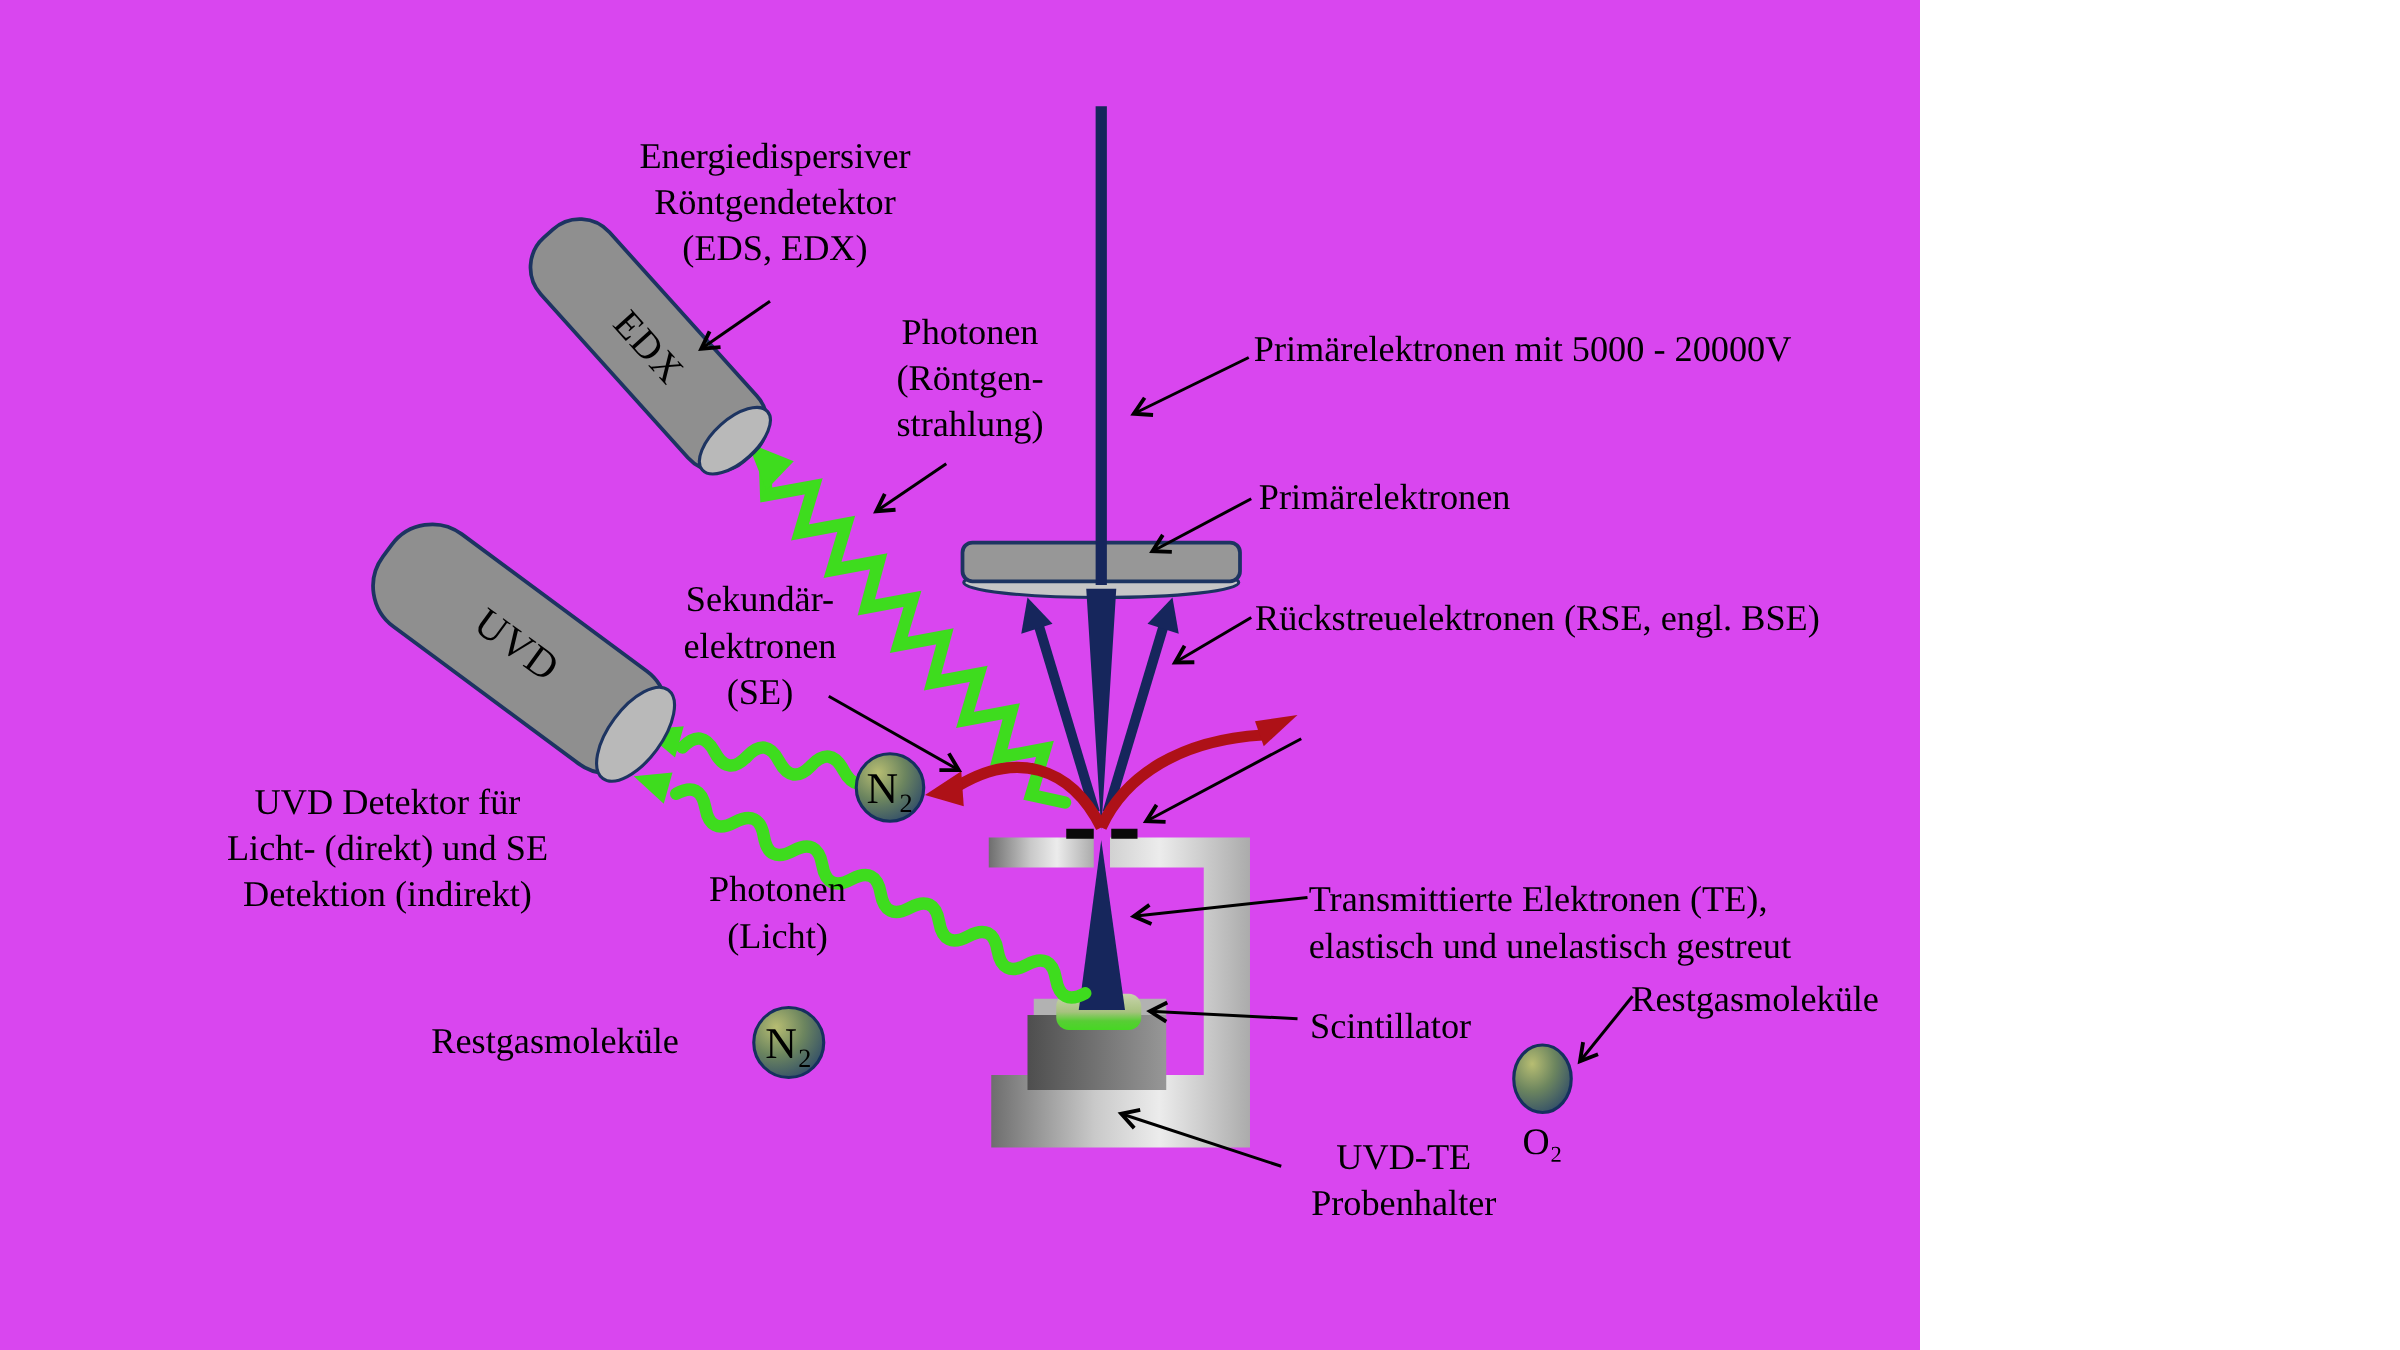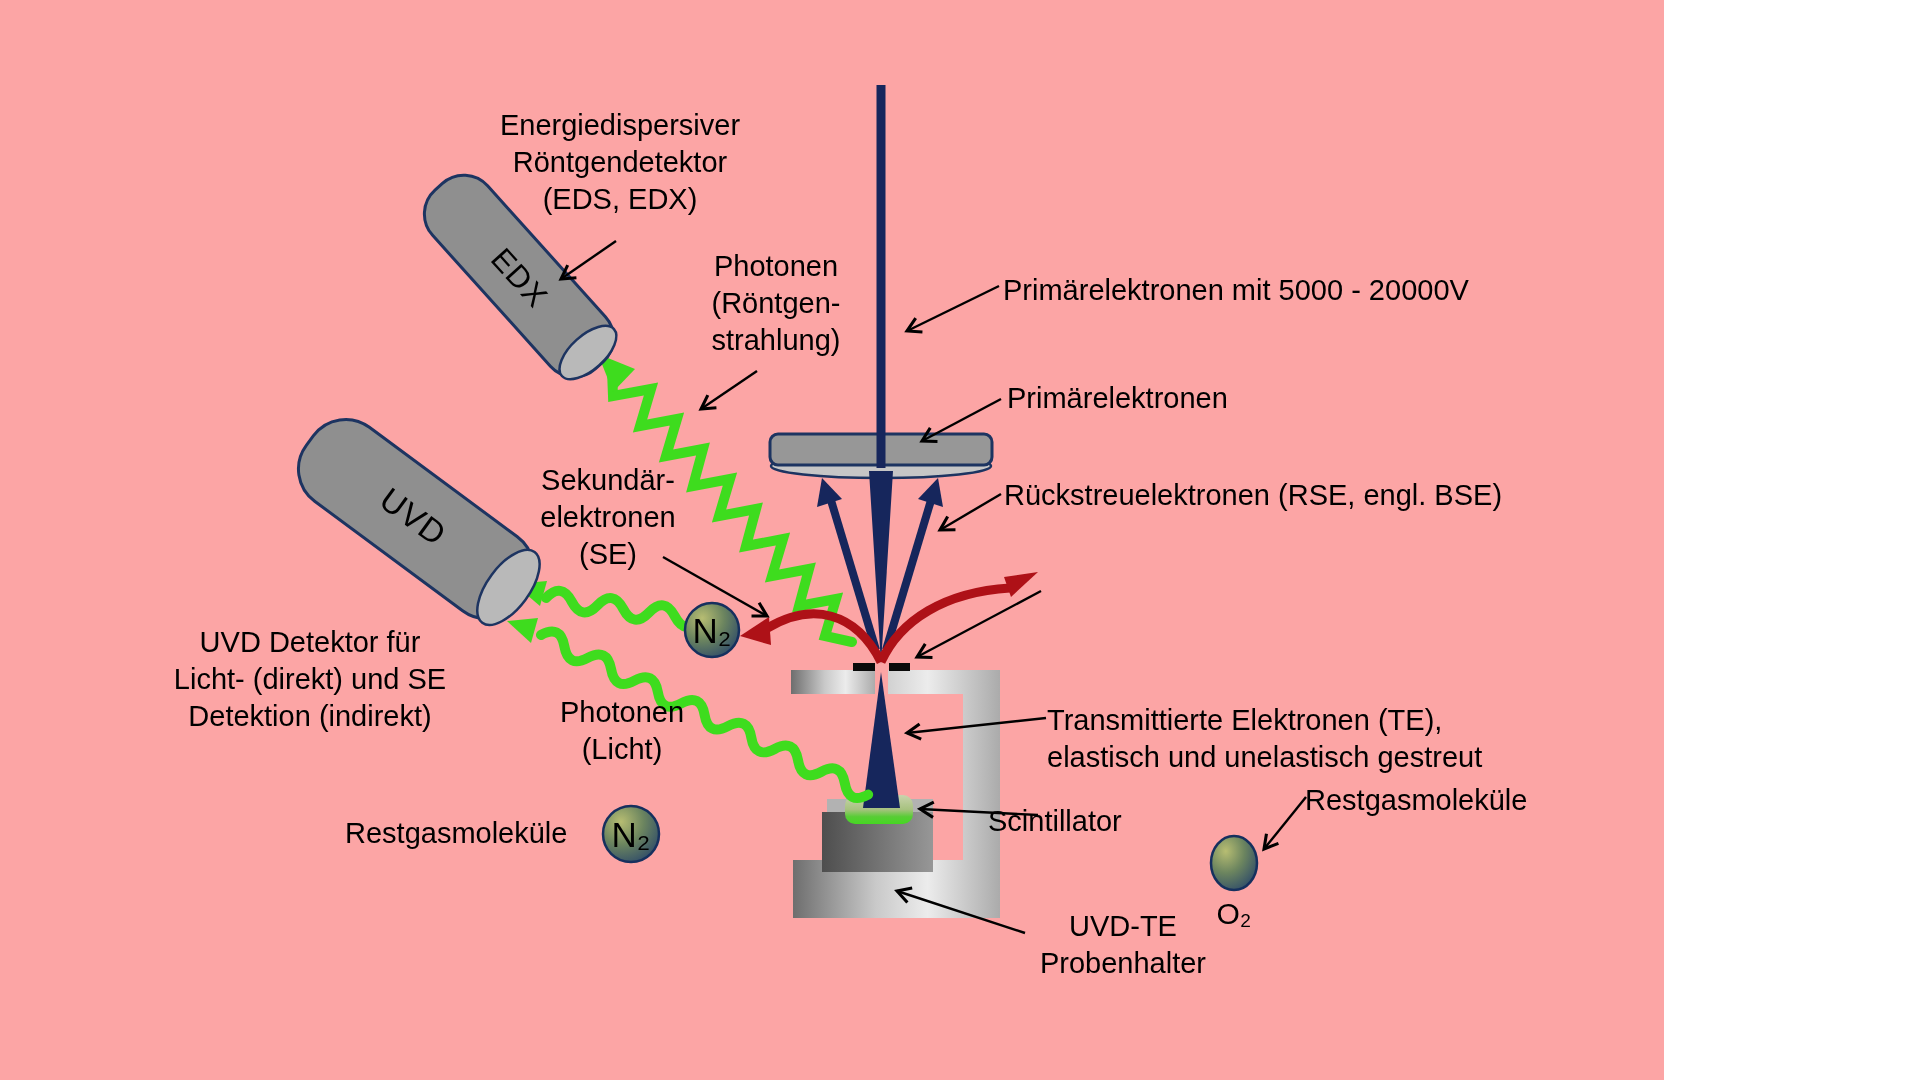--- a/index.html
+++ b/index.html
@@ -1,17 +1,17 @@
 <!DOCTYPE html>
 <html><head>
 <meta charset="utf-8">
 <style>
   html,body{margin:0;padding:0;background:#fff;}
-  .stage{position:relative;width:1664px;height:1080px;background:#fca5a5;overflow:hidden;
-         font-family:Liberation Sans, sans-serif;}
+  .stage{position:relative;width:1536px;height:1080px;background:#d946ef;overflow:hidden;
+         font-family:Liberation Serif, serif;}
   svg.layer{position:absolute;left:0;top:0;}
   .lbl{position:absolute;font-size:29px;line-height:37px;color:#000;white-space:pre-line;}
   .center{transform:translateX(-50%);text-align:center;}
   .cyl-lbl{position:absolute;color:#000;font-size:31px;letter-spacing:1px;}
   .mol{position:absolute;font-size:35px;color:#000;transform:translate(-50%,-50%);}
 </style>
 </head>
 <body>
 
 <div class="stage">
@@ -132,29 +132,29 @@
     <line x1="1306" y1="797" x2="1264" y2="849" marker-end="url(#barb)"></line>
   </g>
 </svg>
 
 <div class="lbl center" style="left:620px;top:107px;">Energiedispersiver
 Röntgendetektor
 (EDS, EDX)</div>
 <div class="lbl center" style="left:776px;top:248px;">Photonen
 (Röntgen-
 strahlung)</div>
-<div class="lbl" style="left:1003px;top:272px;text-align:center;">Primärelektronen mit 5000 - 20000V</div>
+<div class="lbl" style="left:1003px;top:262px;text-align:center;">Primärelektronen mit 5000 - 20000V</div>
 <div class="lbl" style="left:1007px;top:380px;">Primärelektronen</div>
 <div class="lbl center" style="left:608px;top:462px;">Sekundär-
 elektronen
 (SE)</div>
 <div class="lbl" style="left:1004px;top:477px;">Rückstreuelektronen (RSE, engl. BSE)</div>
 <div class="lbl" style="left:1047px;top:672px;margin-top:30px;">Transmittierte Elektronen (TE),
 elastisch und unelastisch gestreut</div>
-<div class="lbl" style="left:988px;top:803px;">Scintillator</div>
+<div class="lbl" style="left:1048px;top:803px;">Scintillator</div>
 <div class="lbl" style="left:1305px;top:782px;">Restgasmoleküle</div>
 <div class="lbl center" style="left:310px;top:624px;">UVD Detektor für
 Licht- (direkt) und SE
 Detektion (indirekt)</div>
 <div class="lbl center" style="left:1123px;top:908px;">UVD-TE
 Probenhalter</div>
 <div class="lbl center" style="left:622px;top:694px;">Photonen
 (Licht)</div>
 <div class="lbl" style="left:345px;top:815px;">Restgasmoleküle</div>
 

